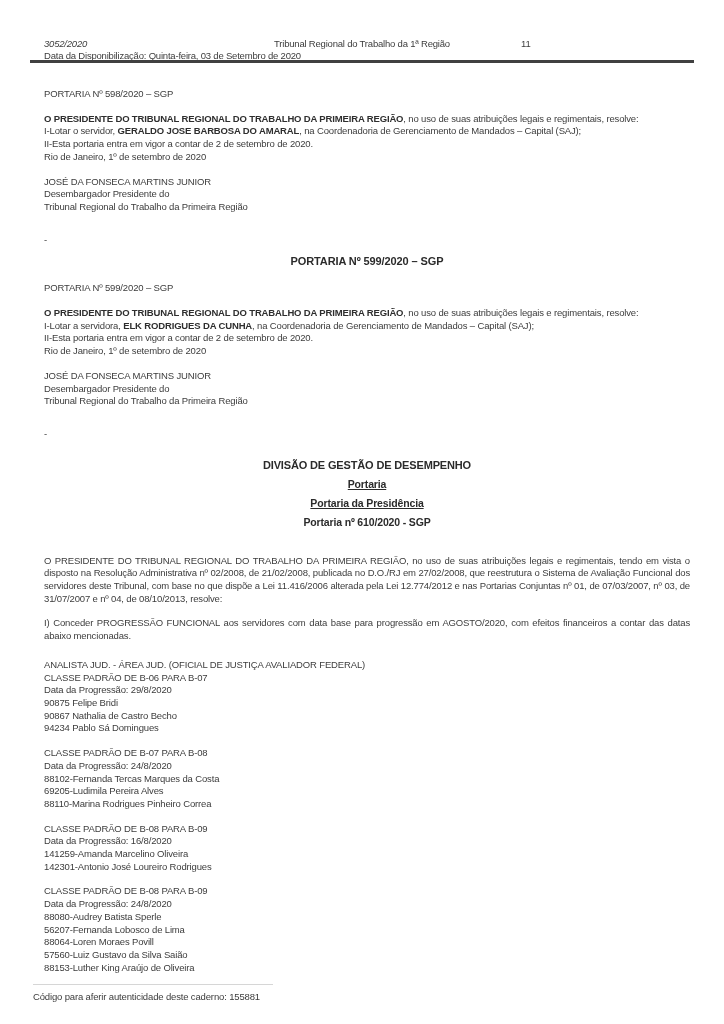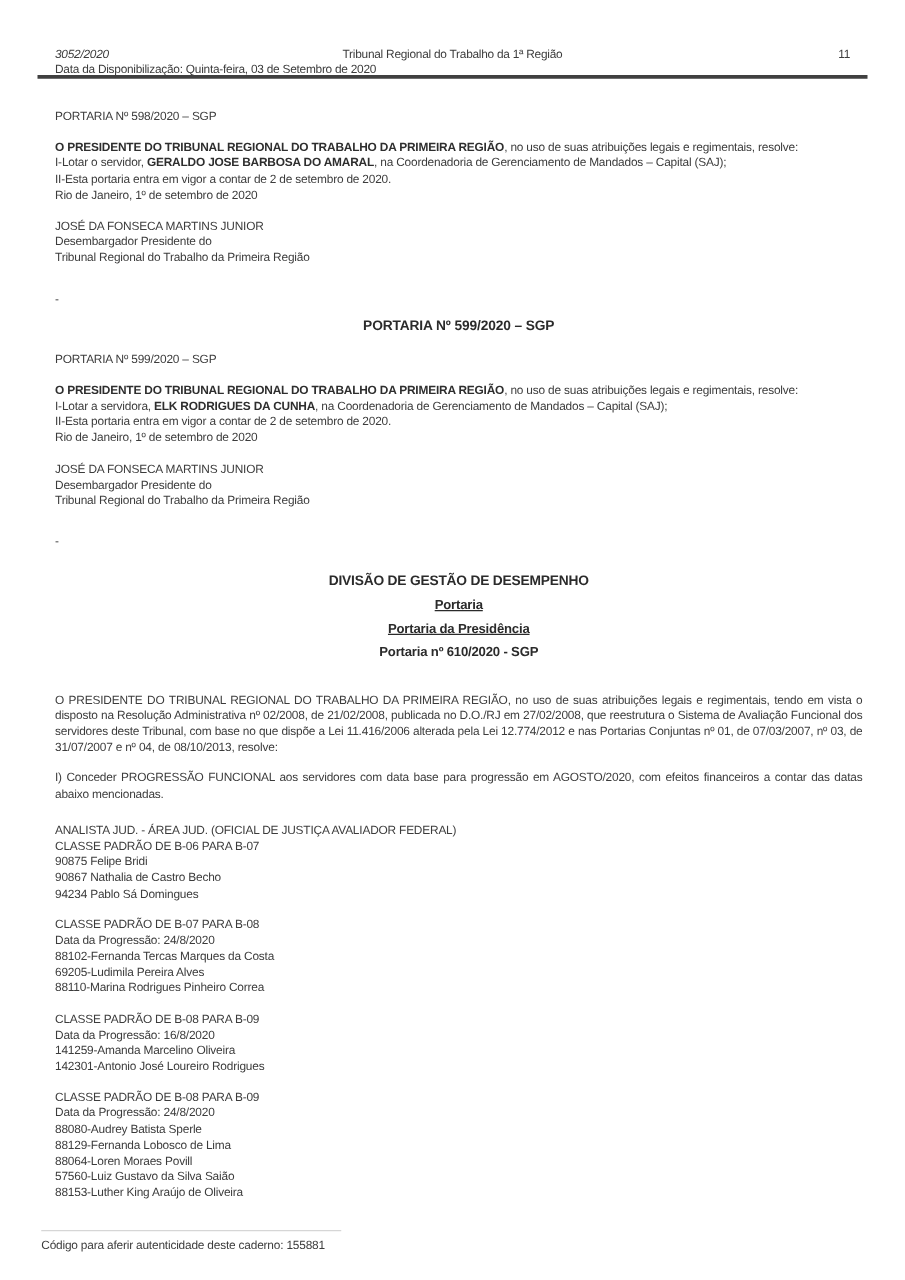--- a/index.html
+++ b/index.html
@@ -5,21 +5,21 @@
   html,body{margin:0;padding:0;background:#ffffff;}
   body{
     width:724px;height:1024px;position:relative;overflow:hidden;
     font-family:"Liberation Sans","DejaVu Sans",sans-serif;
     color:#3c3c3c;-webkit-font-smoothing:antialiased;
   }
   .header{position:absolute;top:38px;left:44px;right:44px;font-size:9.5px;letter-spacing:-0.2px;}
   .header .hrow{display:flex;align-items:baseline;}
   .header .h-left{flex:1;text-align:left;font-style:italic;}
   .header .h-center{flex:2;text-align:center;}
-  .header .h-right{flex:1;text-align:right;}
+  .header .h-right{flex:1;text-align:left;}
   .header .hrow2{margin-top:1px;}
   .rule{position:absolute;top:60px;left:30px;right:30px;height:3px;background:#404040;}
   .main{
     position:absolute;top:88px;left:44px;right:34px;
     font-size:9.5px;line-height:12.7px;letter-spacing:-0.15px;
   }
   .b{font-weight:bold;color:#2e2e2e;}
   .under{text-decoration:underline;}
   .ref{margin-bottom:12px;}
   .para{margin-bottom:12px;}
@@ -88,20 +88,21 @@
   <div class="div-sub under">Portaria</div>
   <div class="div-sub under">Portaria da Presidência</div>
   <div class="div-sub div-last">Portaria nº 610/2020 - SGP</div>
 
   <div class="para just">O PRESIDENTE DO TRIBUNAL REGIONAL DO TRABALHO DA PRIMEIRA REGIÃO, no uso de suas atribuições legais e regimentais, tendo em vista o disposto na Resolução Administrativa nº 02/2008, de 21/02/2008, publicada no D.O./RJ em 27/02/2008, que reestrutura o Sistema de Avaliação Funcional dos servidores deste Tribunal, com base no que dispõe a Lei 11.416/2006 alterada pela Lei 12.774/2012 e nas Portarias Conjuntas nº 01, de 07/03/2007, nº 03, de 31/07/2007 e nº 04, de 08/10/2013, resolve:</div>
   <div class="para just">I) Conceder PROGRESSÃO FUNCIONAL aos servidores com data base para progressão em AGOSTO/2020, com efeitos financeiros a contar das datas abaixo mencionadas.</div>
 
   <div class="cat-block">
     <div>ANALISTA JUD. - ÁREA JUD. (OFICIAL DE JUSTIÇA AVALIADOR FEDERAL)</div>
     <div>CLASSE PADRÃO DE B-06 PARA B-07</div>
+    <div>Data da Progressão: 29/8/2020</div>
     <div>90875 Felipe Bridi</div>
     <div>90867 Nathalia de Castro Becho</div>
     <div>94234 Pablo Sá Domingues</div>
   </div>
 
   <div class="group">
     <div>CLASSE PADRÃO DE B-07 PARA B-08</div>
     <div>Data da Progressão: 24/8/2020</div>
     <div>88102-Fernanda Tercas Marques da Costa</div>
     <div>69205-Ludimila Pereira Alves</div>
@@ -112,21 +113,21 @@
     <div>CLASSE PADRÃO DE B-08 PARA B-09</div>
     <div>Data da Progressão: 16/8/2020</div>
     <div>141259-Amanda Marcelino Oliveira</div>
     <div>142301-Antonio José Loureiro Rodrigues</div>
   </div>
 
   <div class="group">
     <div>CLASSE PADRÃO DE B-08 PARA B-09</div>
     <div>Data da Progressão: 24/8/2020</div>
     <div>88080-Audrey Batista Sperle</div>
-    <div>88129-Fernanda Lobosco de Lima</div>
+    <div>56207-Fernanda Lobosco de Lima</div>
     <div>88064-Loren Moraes Povill</div>
     <div>57560-Luiz Gustavo da Silva Saião</div>
     <div>88153-Luther King Araújo de Oliveira</div>
   </div>
 
 </div>
 
 <div class="fline"></div>
 <div class="footer">
   <span>Código para aferir autenticidade deste caderno: 155881</span>

